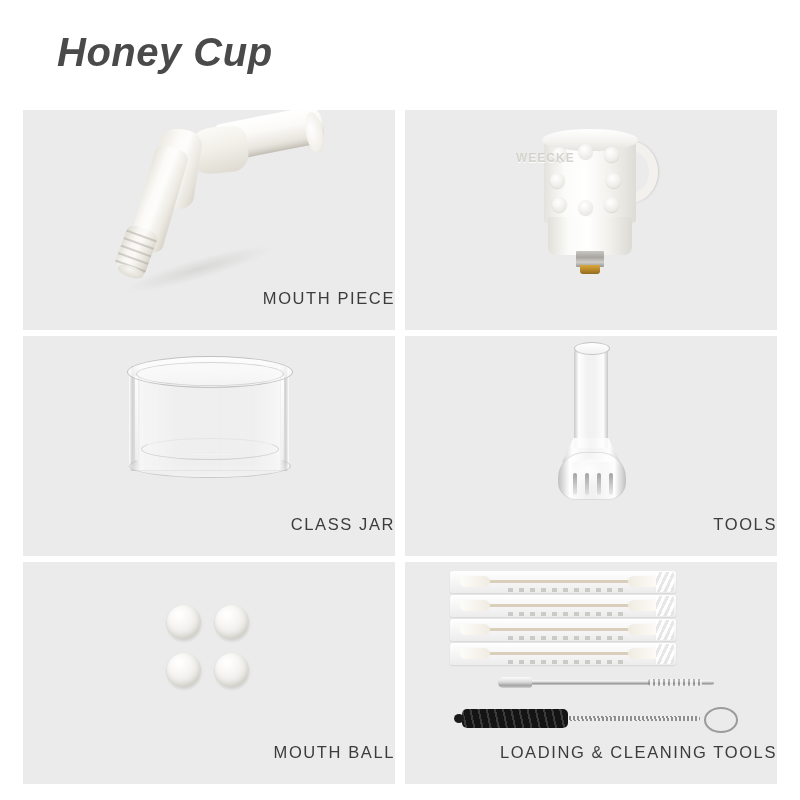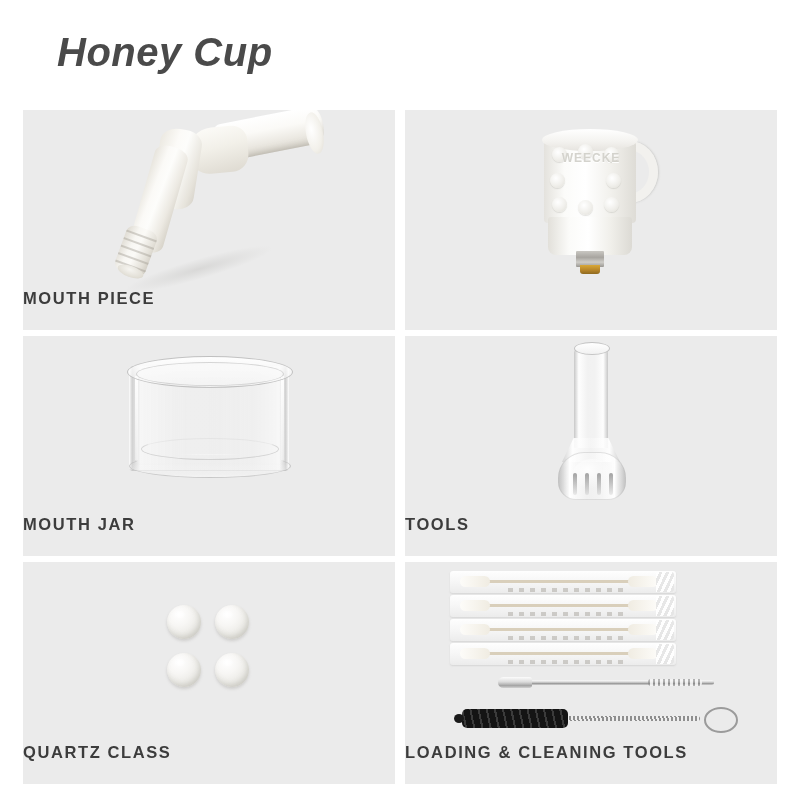--- a/index.html
+++ b/index.html
@@ -56,25 +56,25 @@
     left: 0;
     right: 0;
     top: 0;
     bottom: 52px;
   }
   .caption {
     position: absolute;
     left: 0;
     right: 0;
     bottom: 22px;
-    text-align: left;
+    text-align: right;
     font-size: 16.5px;
     letter-spacing: 1.6px;
     color: #3c3c3c;
-    font-weight: 700;
+    font-weight: 400;
     white-space: nowrap;
   }
 
   
   .mp-wrap {
     position: absolute;
     left: 50%;
     top: 50%;
     transform: translate(-50%, -50%);
     width: 250px;
@@ -224,21 +224,20 @@
     height: 15px;
     border-radius: 50%;
     background: radial-gradient(circle at 40% 35%, #ffffff 0%, #f0efeb 55%, #e0ded8 100%);
     box-shadow: 0 1px 1px rgba(160,158,150,0.30);
   }
   .at-emboss {
     position: absolute;
     left: 0;
     right: 0;
     top: 46px;
-    text-align: center;
     font-size: 12px;
     letter-spacing: 1px;
     font-weight: 700;
     color: rgba(205,203,196,0.85);
     text-shadow: 0 1px 0 rgba(255,255,255,0.9);
     z-index: 4;
     white-space: nowrap;
   }
   .at-lower {
     position: absolute;
@@ -675,21 +674,21 @@
         <div class="gj-wrap">
           <div class="gj-body"></div>
           <div class="gj-hl-l"></div>
           <div class="gj-hl-r"></div>
           <div class="gj-base-in"></div>
           <div class="gj-bottom"></div>
           <div class="gj-rim-outer"></div>
           <div class="gj-rim-inner"></div>
         </div>
       </div>
-      <div class="caption">MOUTH JAR</div>
+      <div class="caption">CLASS JAR</div>
     </div>
 
     <div class="panel">
       <div class="stage">
         <div class="pc-wrap">
           <div class="pc-tube"></div>
           <div class="pc-tube-top"></div>
           <div class="pc-neck"></div>
           <div class="pc-base">
             <div class="pc-innerglow"></div>
@@ -705,21 +704,21 @@
 
     <div class="panel">
       <div class="stage">
         <div class="qb-wrap">
           <div class="qb-ball" style="left:8px; top:8px"></div>
           <div class="qb-ball" style="left:56px; top:8px"></div>
           <div class="qb-ball" style="left:8px; top:56px"></div>
           <div class="qb-ball" style="left:56px; top:56px"></div>
         </div>
       </div>
-      <div class="caption">QUARTZ CLASS</div>
+      <div class="caption">MOUTH BALL</div>
     </div>
 
     <div class="panel">
       <div class="stage">
         <div class="tl-wrap">
 
           <div class="tl-swab" style="top:4px">
             <div class="tl-swab-stick"></div>
             <div class="tl-swab-tip-l"></div>
             <div class="tl-swab-tip-r"></div>

